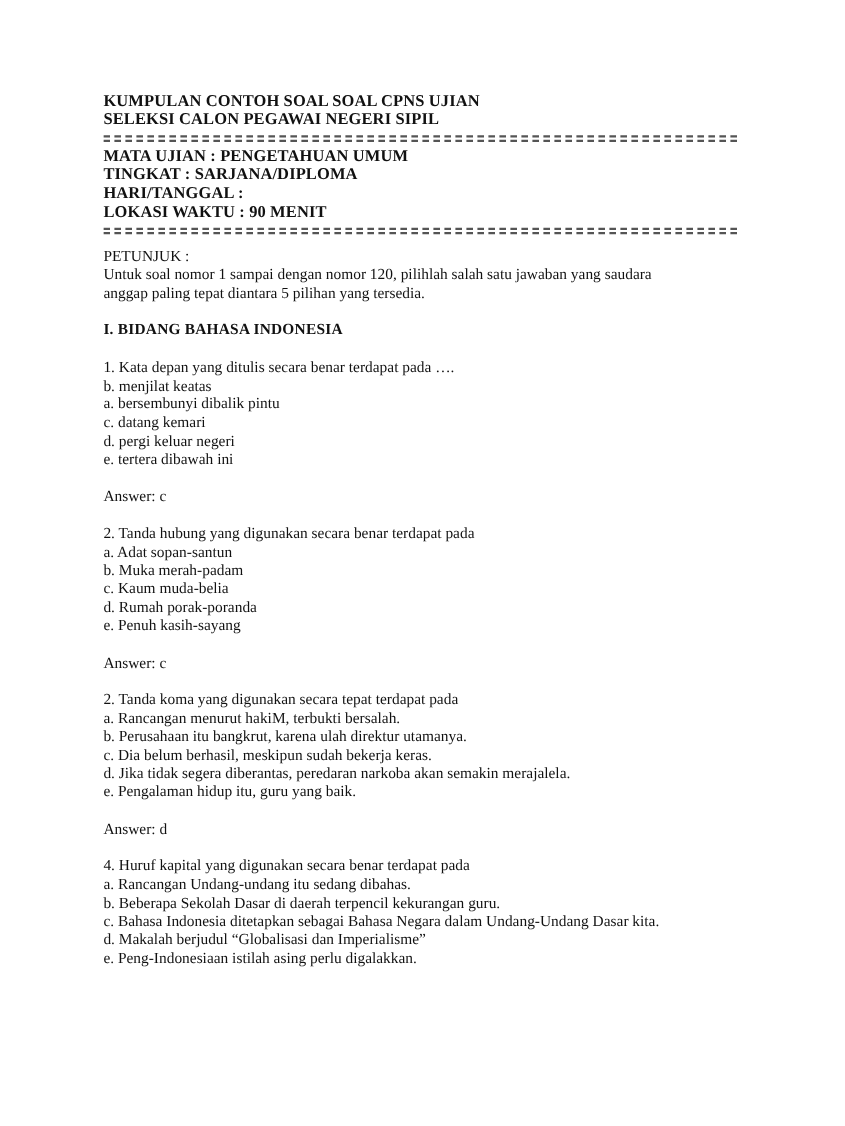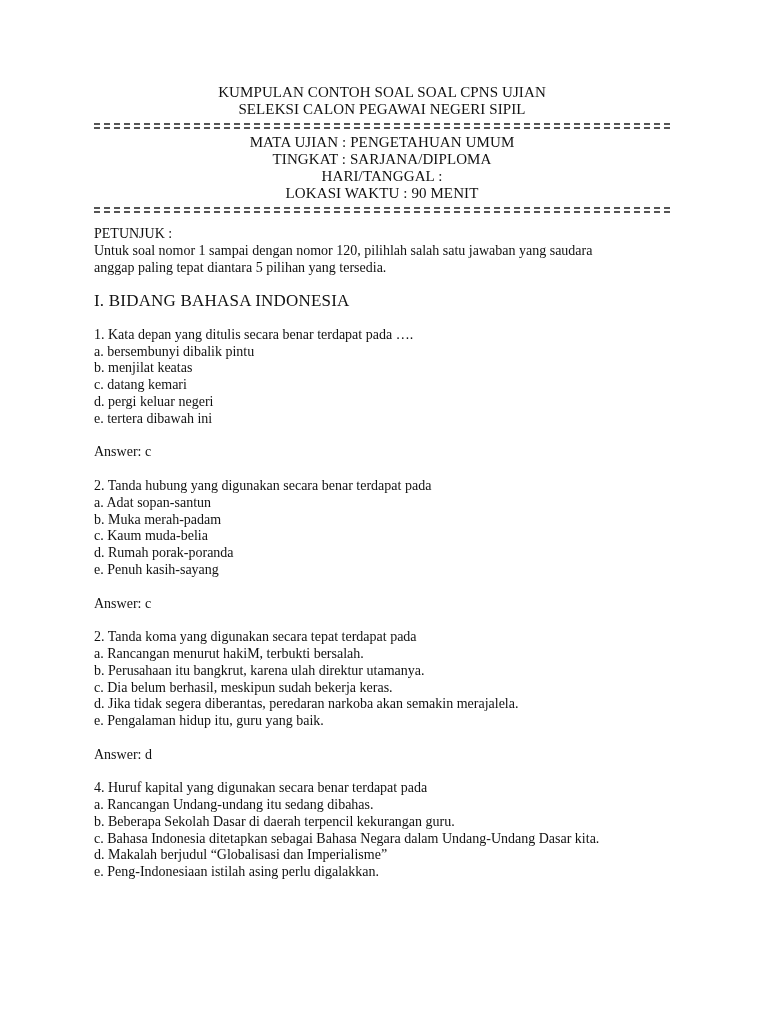--- a/index.html
+++ b/index.html
@@ -15,22 +15,21 @@
       font-family: "Liberation Serif", "DejaVu Serif", serif;
       color: #111111;
     }
     .page {
       position: absolute;
       left: 94px;
       top: 84px;
       width: 576px;
     }
     .header {
-      text-align: center;
-      font-weight: normal;
+      font-weight: bold;
       font-size: 15px;
       line-height: 17px;
       letter-spacing: 0.1px;
     }
     .header .line { display: block; white-space: nowrap; }
     .sep {
       display: block;
       text-align: center;
       font-weight: bold;
       font-size: 12px;
@@ -51,22 +50,22 @@
     }
     .body-text {
       font-size: 14px;
       line-height: 16.8px;
       white-space: nowrap;
       font-family: Liberation Serif, serif;
     }
     .block { display: block; }
     .gap { display: block; height: 16.8px; }
     .section-title {
-      font-weight: normal;
-      font-size: 17px;
+      font-weight: bold;
+      font-size: 14px;
       line-height: 16.8px;
       letter-spacing: 0.2px;
     }
   </style>
 </head>
 <body>
 
 <div class="page">
 
   <div class="header">
@@ -96,22 +95,22 @@
   </div>
 
   <span class="gap"></span>
 
   <div class="section-title">I. BIDANG BAHASA INDONESIA</div>
 
   <span class="gap"></span>
 
   <div class="body-text">
     <span class="block">1. Kata depan yang ditulis secara benar terdapat pada ….</span>
+    <span class="block">b. menjilat keatas</span>
     <span class="block">a. bersembunyi dibalik pintu</span>
-    <span class="block">b. menjilat keatas</span>
     <span class="block">c. datang kemari</span>
     <span class="block">d. pergi keluar negeri</span>
     <span class="block">e. tertera dibawah ini</span>
     <span class="gap"></span>
     <span class="block">Answer: c</span>
   </div>
 
   <span class="gap"></span>
 
   <div class="body-text">

